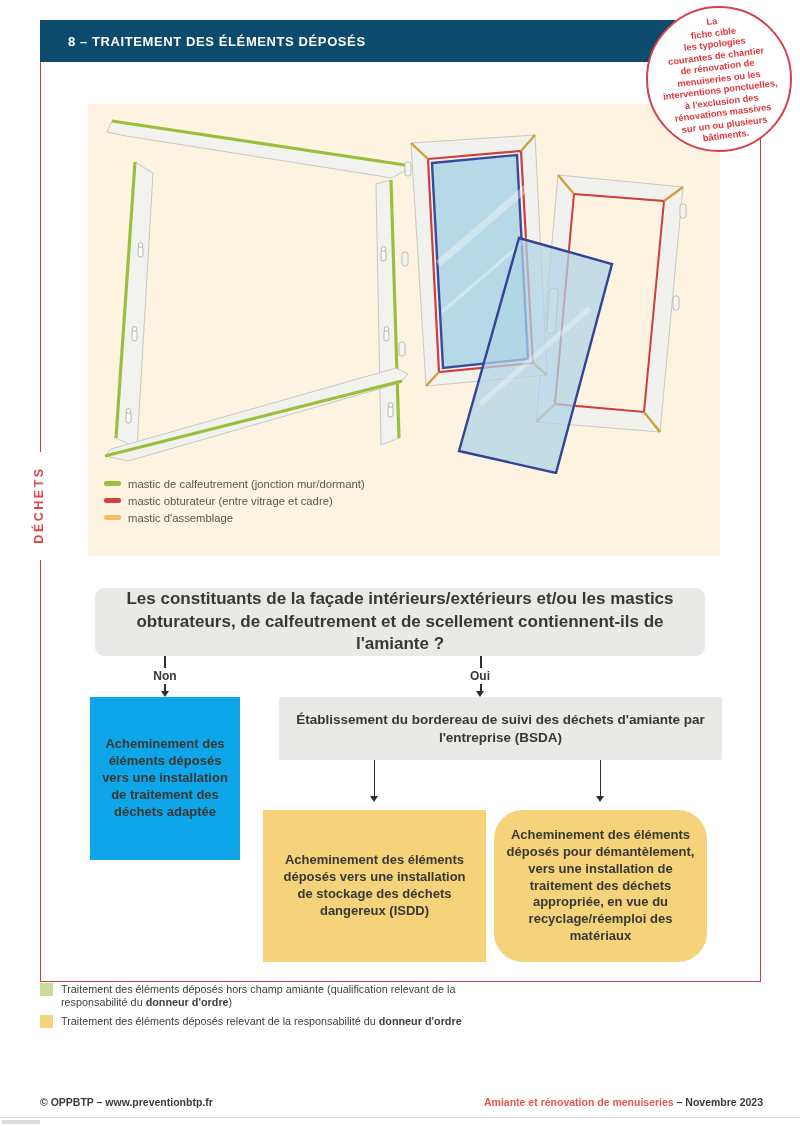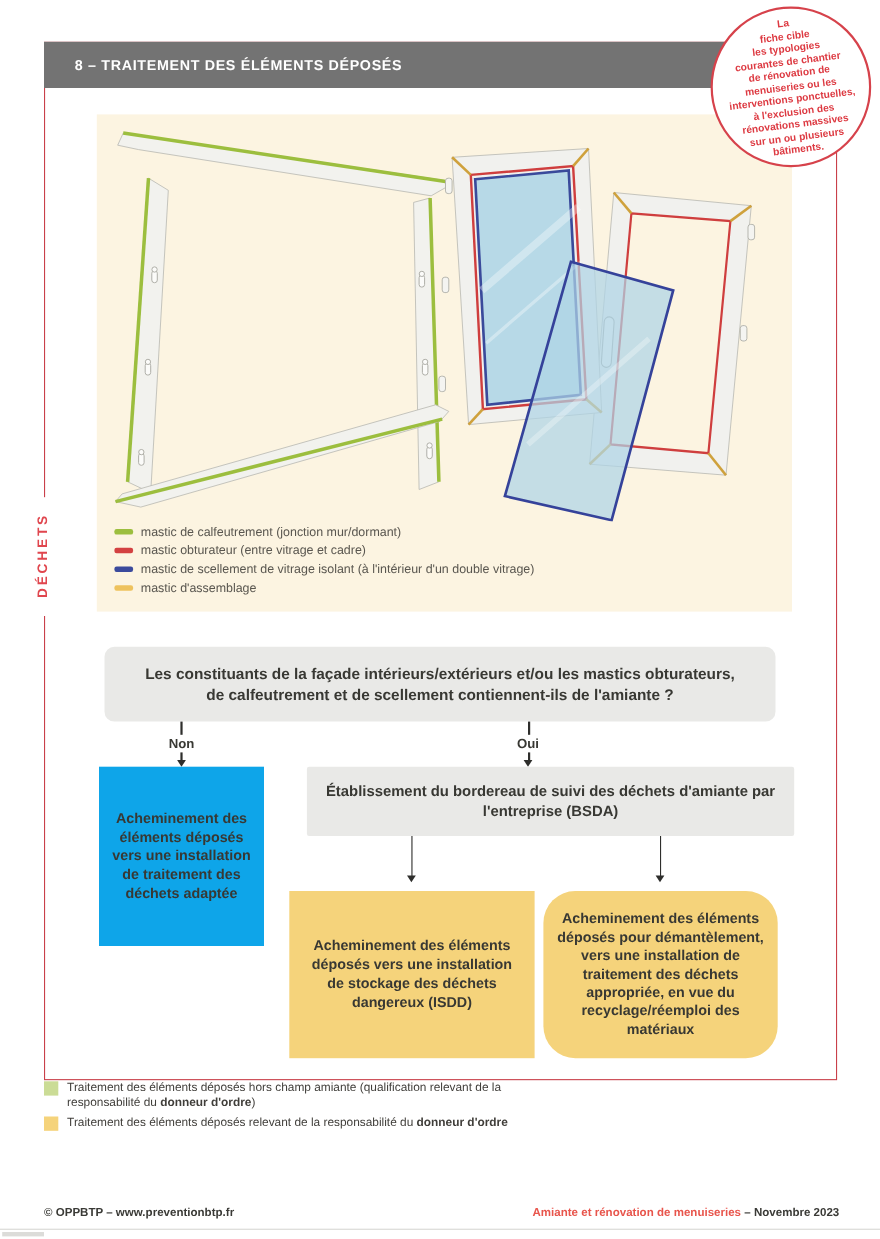--- a/index.html
+++ b/index.html
@@ -3,40 +3,40 @@
 <meta charset="utf-8">
 <style>
   html,body{margin:0;padding:0;}
   body{
     width:800px;height:1126px;position:relative;background:#ffffff;
     font-family:"Liberation Sans", sans-serif;color:#383833;overflow:hidden;
   }
   .abs{position:absolute;}
   
   .red-frame{left:40px;top:38px;width:721px;height:944px;border:1.5px solid #c9404a;box-sizing:border-box;}
-  .header-bar{left:40px;top:38px;width:723px;height:42px;background:#737373;display:flex;align-items:center;z-index:2;}
+  .header-bar{left:40px;top:20px;width:723px;height:42px;background:#0c4a6e;display:flex;align-items:center;z-index:2;}
   .header-bar .title{color:#ffffff;font-weight:700;font-size:13px;letter-spacing:.6px;padding-left:28px;}
   
   .badge{left:646px;top:6px;width:146px;height:146px;border-radius:50%;background:#ffffff;
     border:2px solid #d6424b;box-sizing:border-box;z-index:3;display:flex;align-items:center;justify-content:center;}
   .badge-text{transform:rotate(-7deg);color:#dd3a42;font-weight:700;font-size:9.3px;line-height:1.24;text-align:center;width:132px;}
   
   .side-mask{left:33px;top:452px;width:14px;height:108px;background:#ffffff;z-index:2;}
   .side-label{left:-15px;top:497px;width:110px;height:16px;text-align:center;transform:rotate(-90deg);
     color:#e0464e;font-weight:700;font-size:12.5px;letter-spacing:2.5px;z-index:3;}
   
   .panel{left:88px;top:104px;width:632px;height:452px;background:#fcf4e1;z-index:1;}
   .mastic-legend{left:16px;top:371px;}
   .mastic-row{display:flex;align-items:center;gap:7px;height:17px;}
   .mastic-swatch{width:17px;height:4.5px;border-radius:2px;flex:0 0 auto;}
   .mastic-label{font-size:11.3px;color:#59564f;white-space:nowrap;}
   
   .qbox{left:95px;top:588px;width:610px;height:68px;background:#e9e9e7;border-radius:9px;
     display:flex;align-items:center;justify-content:center;text-align:center;
-    font-weight:700;font-size:14px;box-sizing:border-box;padding:0 30px;line-height:1.35;}
+    font-weight:700;font-size:17px;box-sizing:border-box;padding:0 30px;line-height:1.35;}
   .stem{width:1.6px;background:#2e2e2c;}
   .branch-label{width:60px;text-align:center;font-weight:700;font-size:12px;}
   .arrowhead{width:0;height:0;border-left:4.5px solid transparent;border-right:4.5px solid transparent;border-top:6.5px solid #2e2e2c;}
   .box{display:flex;align-items:center;justify-content:center;text-align:center;
     font-weight:700;font-size:13px;line-height:1.3;box-sizing:border-box;}
   .green-box{left:90px;top:697px;width:150px;height:163px;background:#0ea5e9;padding:0 7px;}
   .bsda-box{left:263px;top:697px;width:443px;height:63px;background:#e9e9e7;border-radius:2px;font-size:13.5px;padding:0 16px;margin-left:16px;}
   .yellow1{left:263px;top:810px;width:223px;height:152px;background:#f5d37b;padding:0 14px;}
   .yellow2{left:494px;top:810px;width:213px;height:152px;background:#f5d37b;padding:0 10px;border-radius:29px;}
   
@@ -160,24 +160,20 @@
       <div class="mastic-row">
         <span class="mastic-swatch" style="background: rgb(156, 190, 62);"></span>
         <span class="mastic-label">mastic de calfeutrement (jonction mur/dormant)</span>
       </div>
 
       <div class="mastic-row">
         <span class="mastic-swatch" style="background: rgb(211, 65, 65);"></span>
         <span class="mastic-label">mastic obturateur (entre vitrage et cadre)</span>
       </div>
 
-      <div class="mastic-row">
-        <span class="mastic-swatch" style="background: rgb(59, 74, 156);"></span>
-        <span class="mastic-label">mastic de scellement de vitrage isolant (à l'intérieur d'un double vitrage)</span>
-      </div>
 
       <div class="mastic-row">
         <span class="mastic-swatch" style="background: rgb(238, 194, 93);"></span>
         <span class="mastic-label">mastic d'assemblage</span>
       </div>
     </div>
 </div>
 
 <div class="abs qbox">Les constituants de la façade intérieurs/extérieurs et/ou les mastics obturateurs, de calfeutrement et de scellement contiennent-ils de l'amiante ?</div>
 

